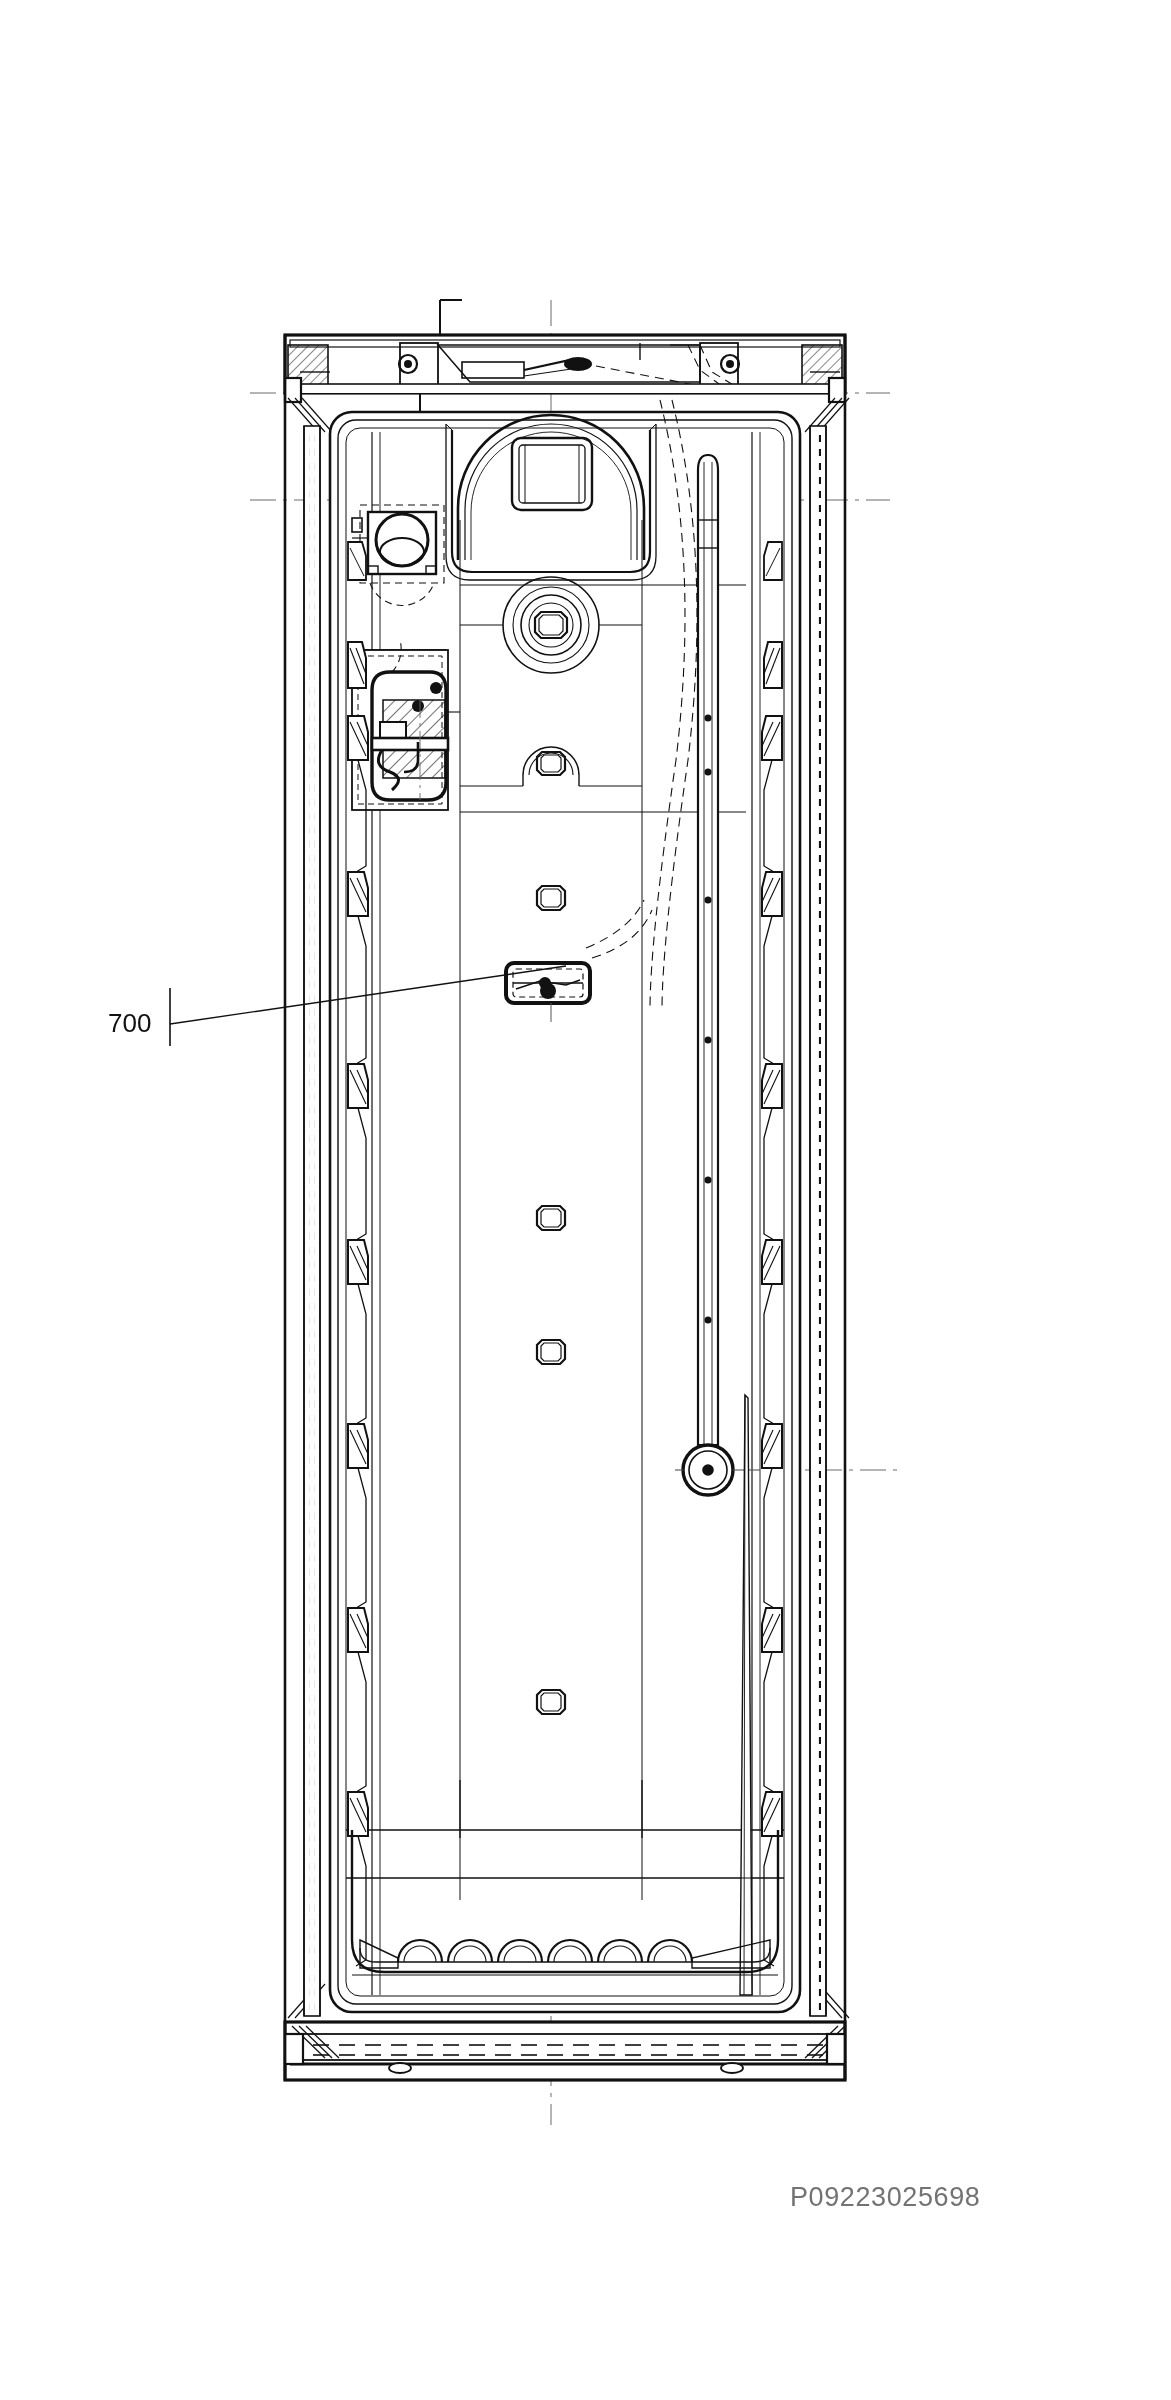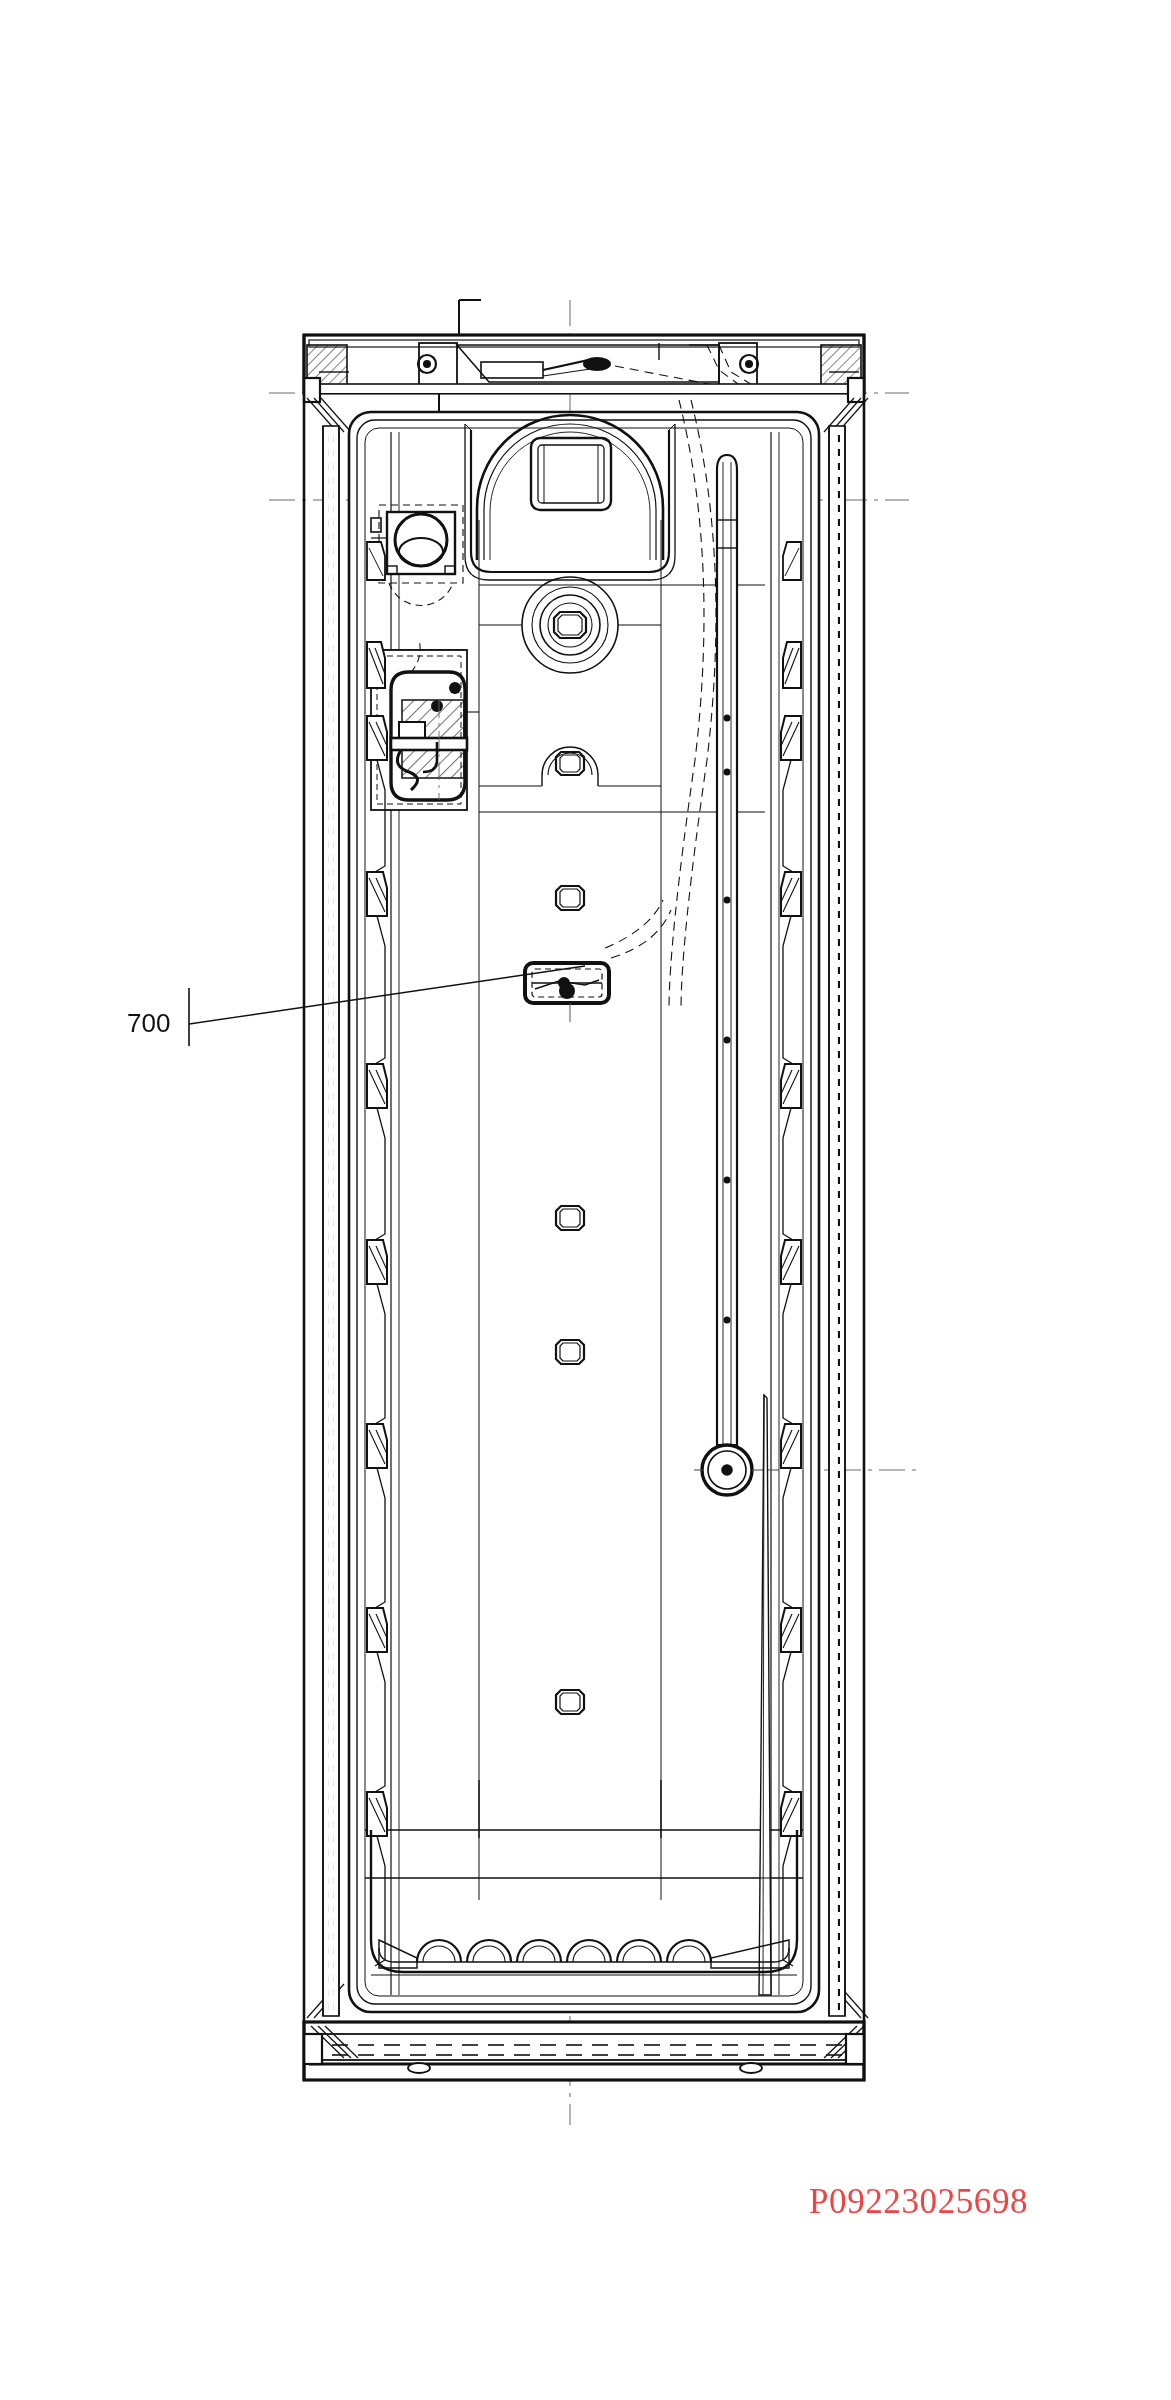--- a/index.html
+++ b/index.html
@@ -14,37 +14,36 @@
     position: relative;
     font-family: "Liberation Sans", sans-serif;
     overflow: hidden;
   }
   #sheet {
     position: absolute;
     left: 0; top: 0;
     width: 1098px;
     height: 2400px;
     background: #ffffff;
-    margin-left: 19px;
   }
   svg#drawing {
     position: absolute;
     left: 0; top: 0;
     width: 1171px;
     height: 2400px;
     display: block;
   }
   .partnum {
     position: absolute;
     left: 790px;
     top: 2182px;
-    font-size: 35px;
+    font-size: 27px;
     letter-spacing: 0.6px;
-    color: #ef4444;
-    font-family: Liberation Serif, serif;
+    color: #737373;
+    font-family: Liberation Sans, sans-serif;
     white-space: nowrap;
   }
   .callout-label {
     position: absolute;
     left: 108px;
     top: 1008px;
     font-size: 26px;
     color: #111111;
     font-family: "Liberation Sans", sans-serif;
     white-space: nowrap;

